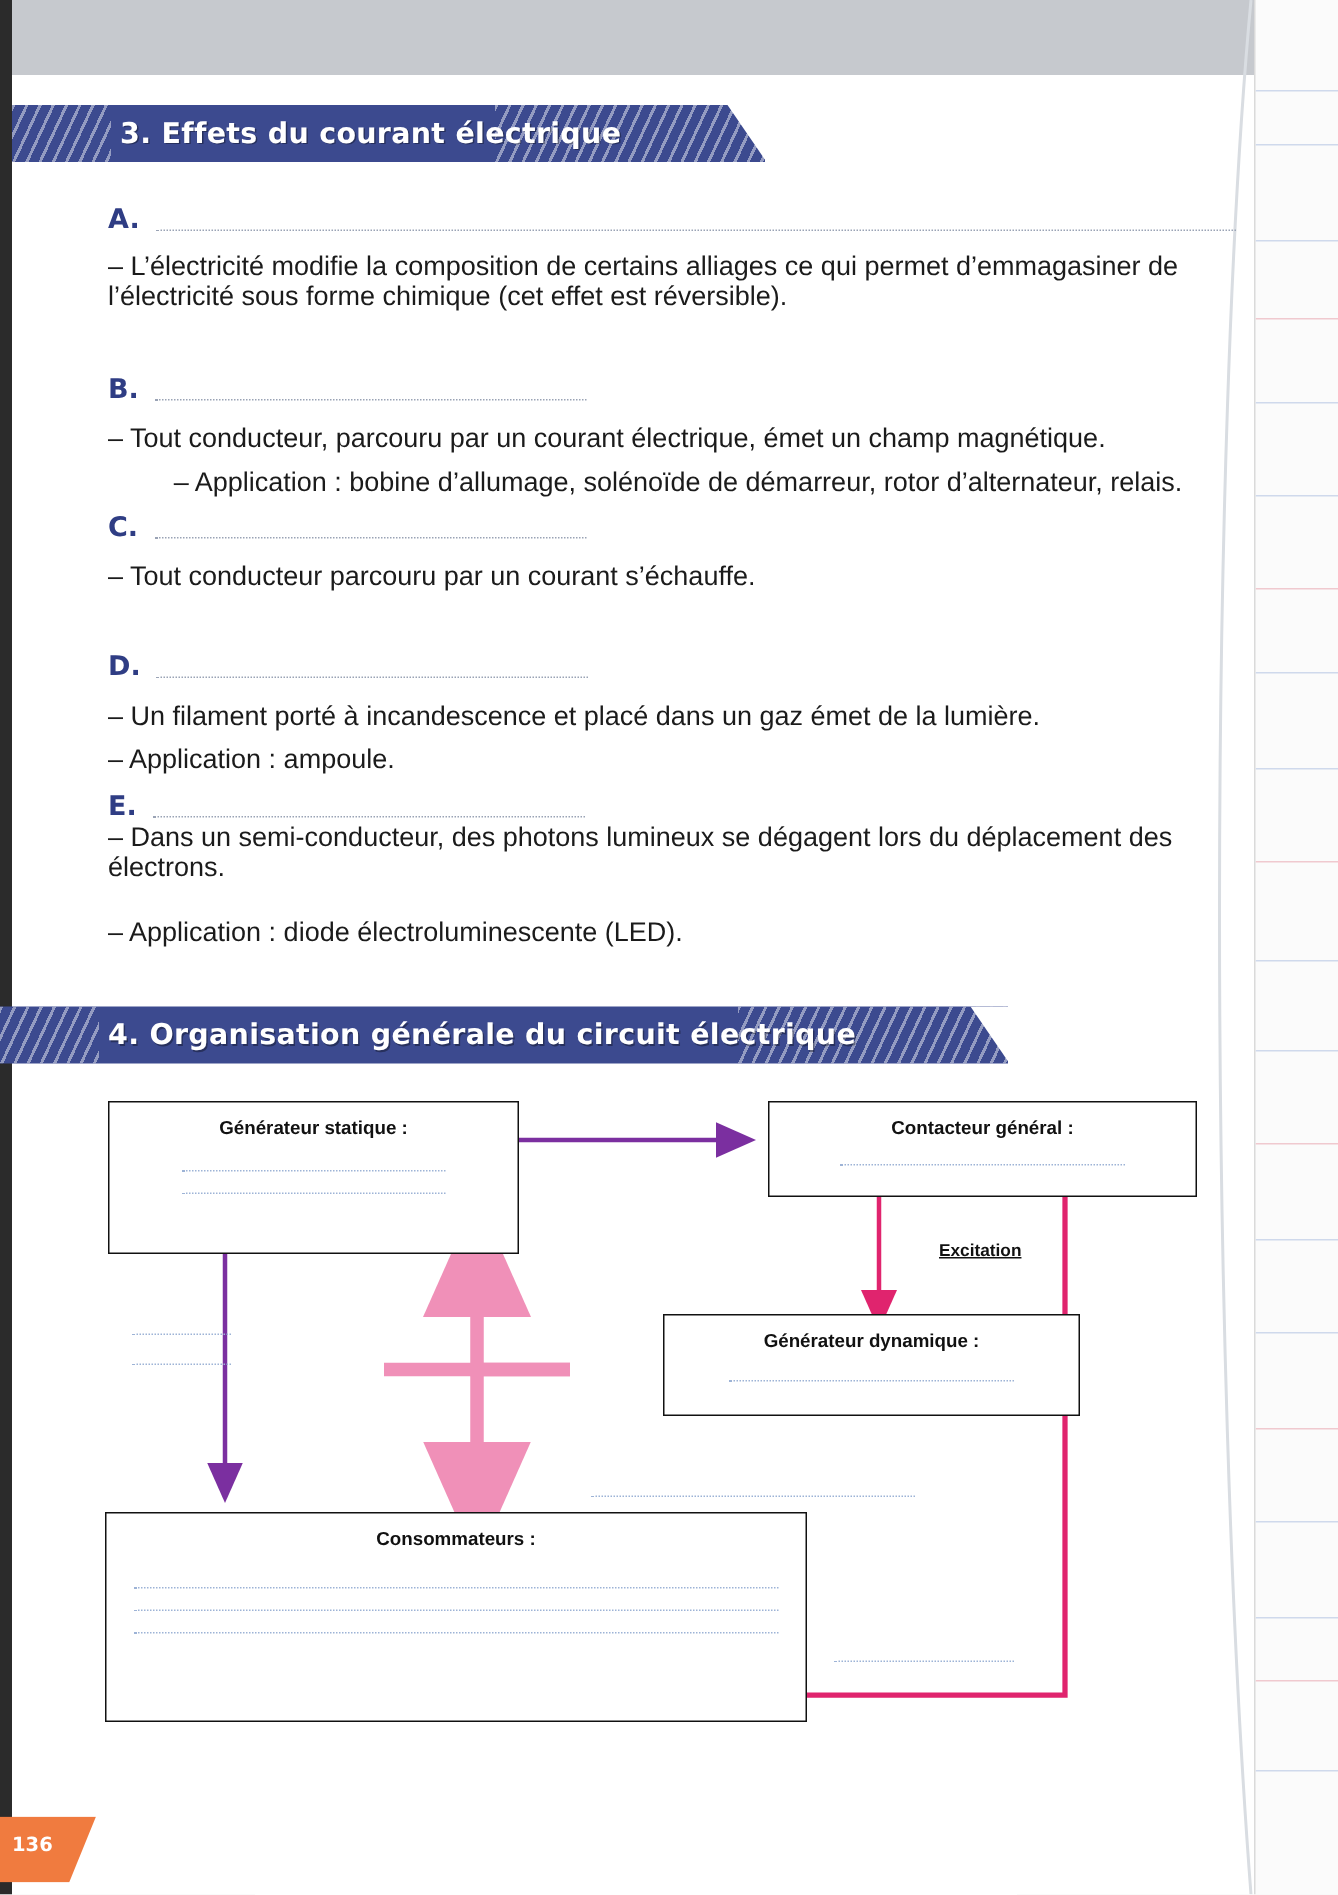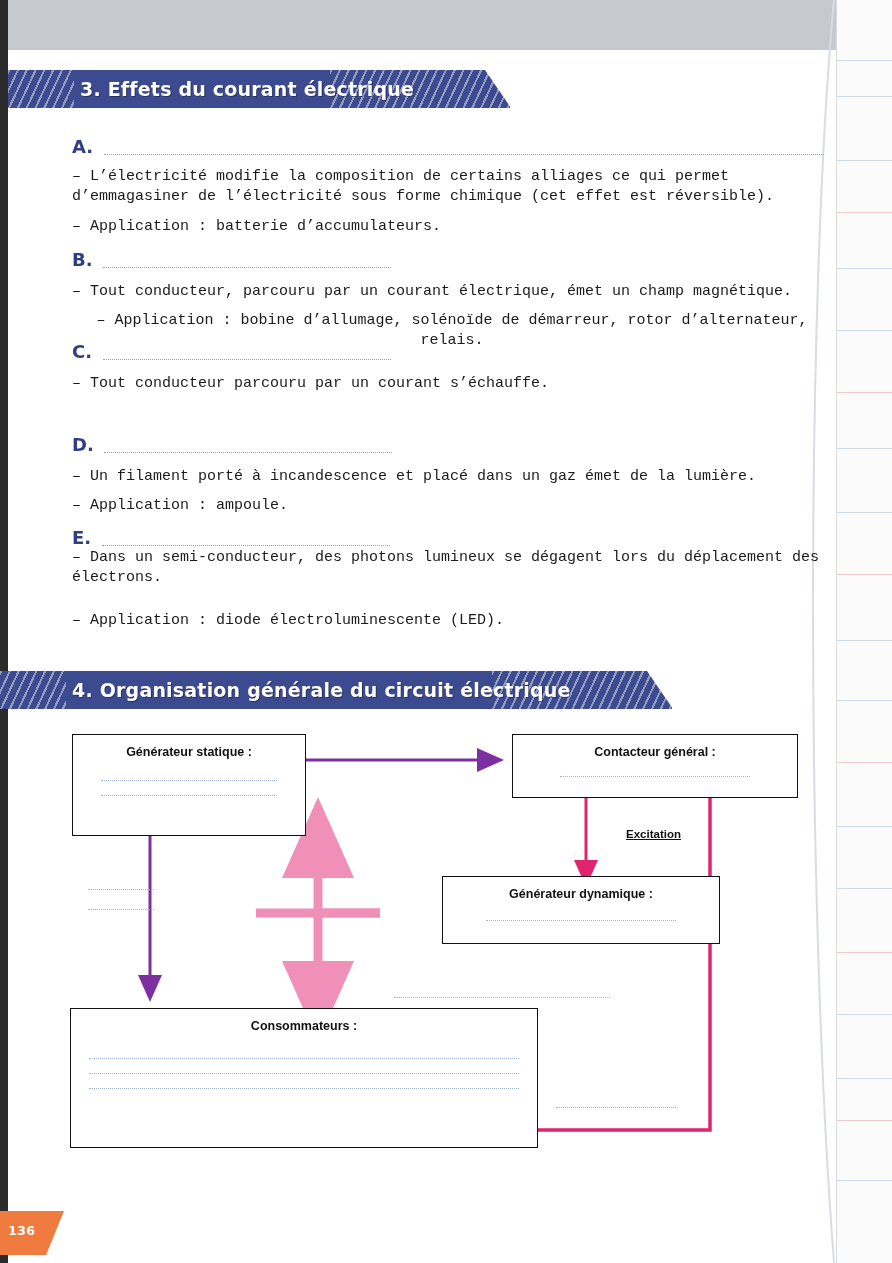--- a/index.html
+++ b/index.html
@@ -88,22 +88,22 @@
     display:inline-block; vertical-align:bottom;
   }
   .dotline {
     display:inline-block;
     border-bottom:1px dotted #9aa3b5;
     height:12px;
     margin-left:6px;
     vertical-align:middle;
   }
   .line {
-    font-size:15px; line-height:20px; color:#1b1b1b;
-    font-family:Liberation Mono, monospace;
+    font-size:18px; line-height:20px; color:#1b1b1b;
+    font-family:Liberation Sans, sans-serif;
   }
 
   
   .diagram { position:absolute; left:8px; top:718px; width:828px; height:460px; }
   .box {
     position:absolute;
     border:1.6px solid #111;
     background:#ffffff;
     box-sizing:border-box;
   }
@@ -179,21 +179,20 @@
   </div>
 
   <div class="content">
 
     <div class="item" style="top:136px; left:64px;">
       <div>
         <span class="item-letter">A.</span>
         <span class="dotline" style="width:720px"></span>
       </div>
       <div class="line" style="margin-top:10px; width:752px;">–  L’électricité modifie la composition de certains alliages ce qui permet d’emmagasiner de l’électricité sous forme chimique (cet effet est réversible).</div>
-      <div class="line" style="margin-top:10px;">–  Application : batterie d’accumulateurs.</div>
     </div>
 
     <div class="item" style="top:249px; left:64px;">
       <div>
         <span class="item-letter">B.</span>
         <span class="dotline" style="width:288px"></span>
       </div>
       <div class="line" style="margin-top:12px;">–  Tout conducteur, parcouru par un courant électrique, émet un champ magnétique.</div>
       <div class="line" style="margin-top:9px;text-align:center;">–  Application : bobine d’allumage, solénoïde de démarreur, rotor d’alternateur, relais.</div>
     </div>
@@ -253,21 +252,21 @@
 
       <line x1="578" y1="80" x2="578" y2="160" stroke="#e0246e" stroke-width="3" marker-end="url(#ahMag)"></line>
 
       <path d="M372,195 L310,195 L310,115" fill="none" stroke="#f090b8" stroke-width="9" marker-end="url(#ahPink)"></path>
       <path d="M310,195 L310,288" fill="none" stroke="#f090b8" stroke-width="9" marker-end="url(#ahPink)"></path>
       <line x1="372" y1="195" x2="248" y2="195" stroke="#f090b8" stroke-width="9"></line>
 
       <path d="M702,80 L702,412 L478,412" fill="none" stroke="#e0246e" stroke-width="3.5" marker-end="url(#ahMag)"></path>
     </svg>
 
-    <div class="box" style="left:64px; top:16px; width:234px; height:102px;">
+    <div class="box" style="left:64px; top:16px; width:274px; height:102px;">
       <div class="label">Générateur statique :</div>
       <div class="blank" style="width:176px; margin-top:20px;"></div>
       <div class="blank" style="width:176px;"></div>
     </div>
 
     <div class="box" style="left:504px; top:16px; width:286px; height:64px;">
       <div class="label">Contacteur général :</div>
       <div class="blank" style="width:190px; margin-top:16px;"></div>
     </div>
 

